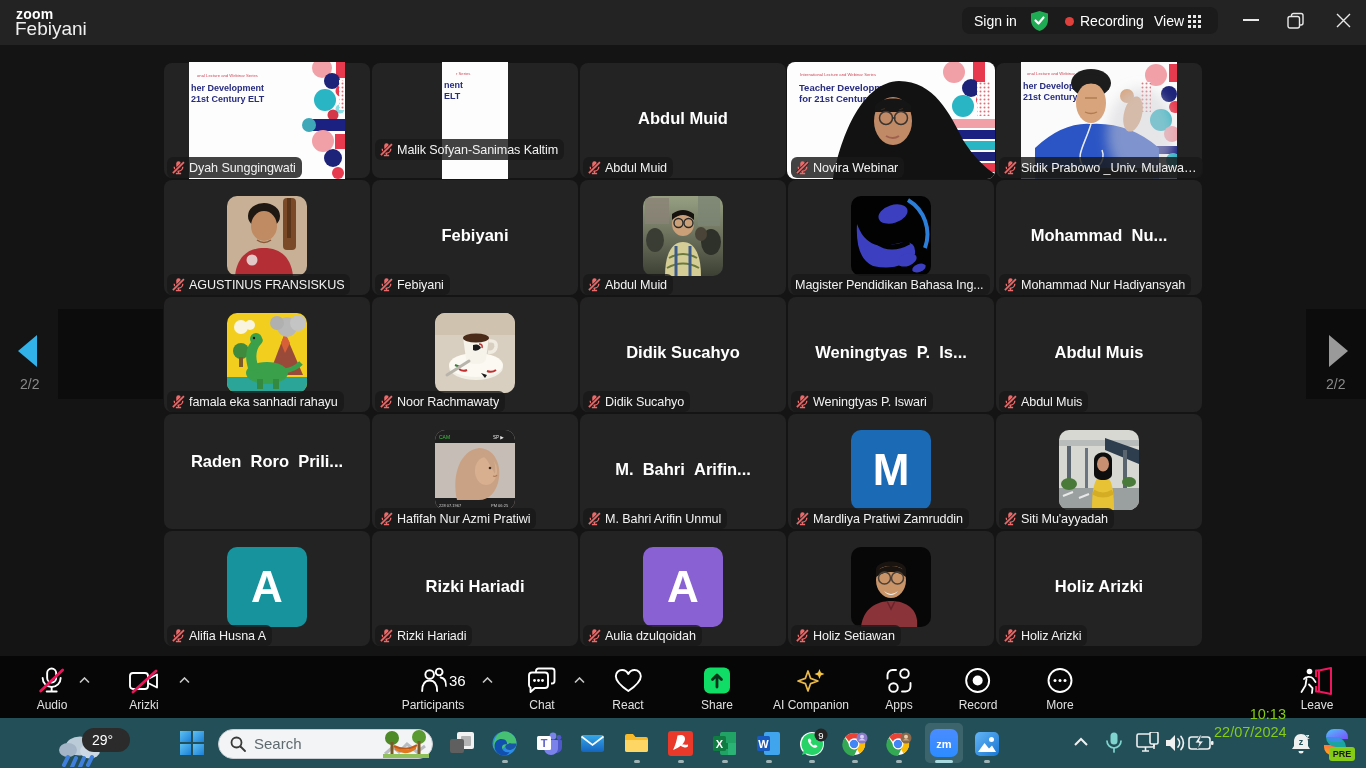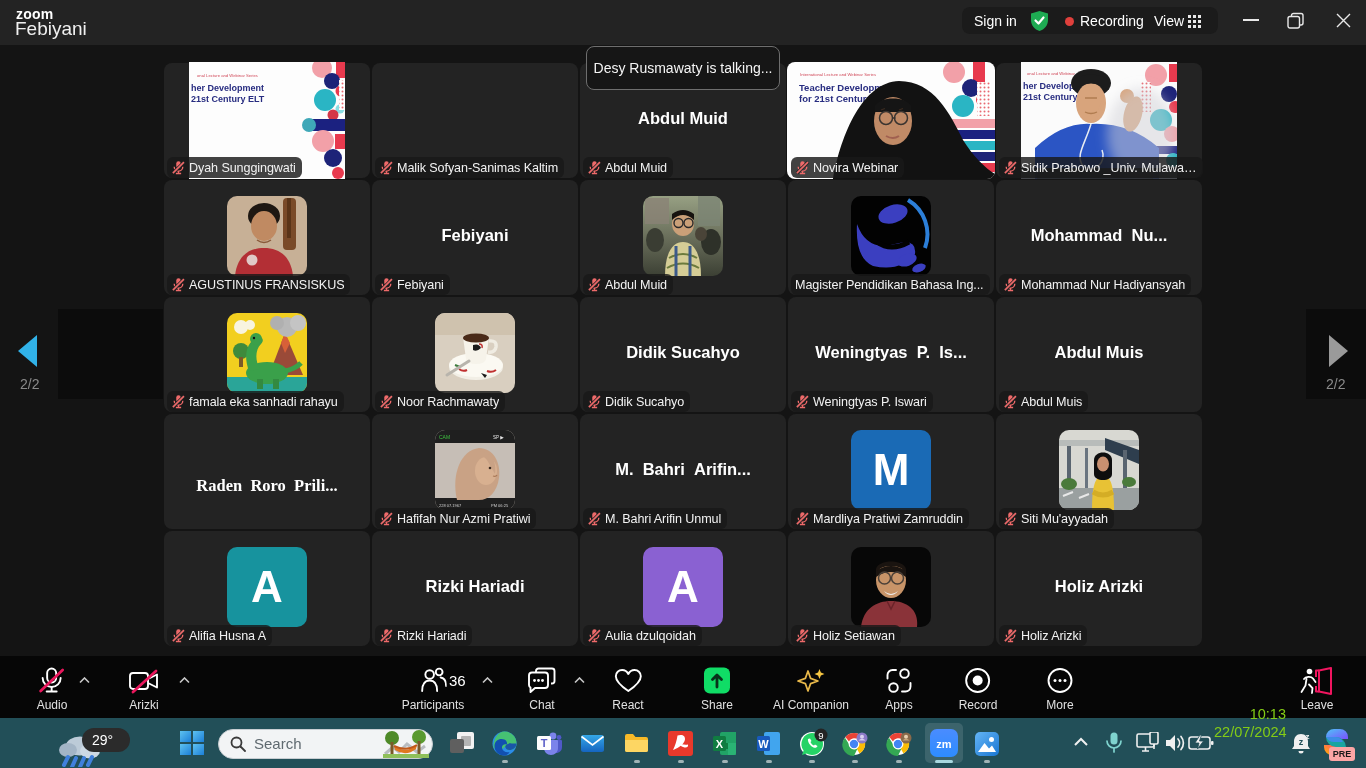--- a/index.html
+++ b/index.html
@@ -122,20 +122,27 @@
         <circle cx="151" cy="47" r="4.5" fill="#8adde2"></circle>
         <circle cx="144" cy="53" r="5.5" fill="#d43848"></circle>
         <rect x="120" y="57" width="36" height="12" fill="#1b2180"></rect>
         <circle cx="120" cy="63" r="7" fill="#3fa8b8"></circle>
         <circle cx="134" cy="79" r="11" fill="#f2a0a8"></circle>
         <rect x="146" y="72" width="10" height="15" fill="#e83a4e"></rect>
         <circle cx="144" cy="96" r="9" fill="#1d2378"></circle>
         <circle cx="149" cy="111" r="6" fill="#e83a4e"></circle>
         <rect x="150" y="18" width="6" height="30" fill="url(#rd)"></rect>
 </svg></div>
+<div class="vid" style="left:442px;top:62px;width:66px;height:117px">
+<svg width="66" height="117" viewBox="0 0 66 117">
+<rect width="66" height="117" fill="#fdfdfd"></rect>
+<text x="14" y="13" font-size="4.2" fill="#d04858">r  Series</text>
+<text x="2" y="26" font-size="9" font-weight="bold" fill="#272c80">nent</text>
+<text x="2" y="37" font-size="9" font-weight="bold" fill="#272c80">ELT</text>
+</svg></div>
 <div class="vid" style="left:787px;top:62px;width:208px;height:117px;border-radius:8px">
 <svg width="208" height="117" viewBox="0 0 208 117">
 <defs>
           <pattern id="rd2" width="4" height="4" patternUnits="userSpaceOnUse">
 <rect width="4" height="4" fill="#fff"></rect>
             <circle cx="1.5" cy="1.5" r="1" fill="#e86a72"></circle>
           </pattern>
         </defs>
 <rect width="208" height="117" fill="#fdfdfd"></rect>
 <text x="13" y="14" font-size="4.2" fill="#d04858">International Lecture and Webinar  Series</text>
@@ -331,38 +338,38 @@
 <path d="M33 44 q7 6 14 0 q-3 4 -7 4 q-4 0 -7 -4" fill="#f0f0f0"></path>
 <path d="M10 80 C12 62 25 54 40 54 C55 54 68 62 66 80 Z" fill="#8a3339"></path>
 <path d="M36 54 L40 62 L44 54" fill="none" stroke="#6a2329" stroke-width="1.5"></path>
 </svg></div>
 <div class="cname" style="left:579px;top:109px;width:208px;">Abdul Muid</div>
 <div class="cname" style="left:371px;top:226px;width:208px;">Febiyani</div>
 <div class="cname" style="left:995px;top:226px;width:208px;">Mohammad&nbsp;&nbsp;Nu...</div>
 <div class="cname" style="left:579px;top:343px;width:208px;">Didik Sucahyo</div>
 <div class="cname" style="left:787px;top:343px;width:208px;">Weningtyas&nbsp;&nbsp;P.&nbsp;&nbsp;Is...</div>
 <div class="cname" style="left:995px;top:343px;width:208px;">Abdul Muis</div>
-<div class="cname" style="left:163px;top:476px;width:208px;font-family:Liberation Serif, serif;">Raden&nbsp;&nbsp;Roro&nbsp;&nbsp;Prili...</div>
+<div class="cname" style="left:163px;top:452px;width:208px;">Raden&nbsp;&nbsp;Roro&nbsp;&nbsp;Prili...</div>
 <div class="cname" style="left:579px;top:460px;width:208px;">M.&nbsp;&nbsp;Bahri&nbsp;&nbsp;Arifin...</div>
 <div class="cname" style="left:371px;top:577px;width:208px;">Rizki Hariadi</div>
 <div class="cname" style="left:995px;top:577px;width:208px;">Holiz Arizki</div>
 <div class="lab" style="left:167px;top:157px;max-width:204px">
       <svg width="15" height="15" viewBox="0 0 16 16" style="flex:0 0 auto">
         <g stroke="#ee6a6a" fill="none" stroke-width="1.4">
           <rect x="5.6" y="1.2" width="4.8" height="7.6" rx="2.4" fill="#ee6a6a" stroke="none"></rect>
           <path d="M3.4 7.2 a4.6 4.6 0 0 0 9.2 0"></path>
           <path d="M8 11.8 V14"></path>
           <path d="M5.2 14.4 H10.8"></path>
         </g>
         <path d="M2 14 L13.8 2.2" stroke="#242424" stroke-width="3.4"></path>
         <path d="M2 14 L13.8 2.2" stroke="#ee6a6a" stroke-width="1.7"></path>
       </svg>
       <span>Dyah Sunggingwati</span>
     </div>
-<div class="lab" style="left:375px;top:157px;max-width:204px">
+<div class="lab" style="left:375px;top:139px;max-width:204px">
       <svg width="15" height="15" viewBox="0 0 16 16" style="flex:0 0 auto">
         <g stroke="#ee6a6a" fill="none" stroke-width="1.4">
           <rect x="5.6" y="1.2" width="4.8" height="7.6" rx="2.4" fill="#ee6a6a" stroke="none"></rect>
           <path d="M3.4 7.2 a4.6 4.6 0 0 0 9.2 0"></path>
           <path d="M8 11.8 V14"></path>
           <path d="M5.2 14.4 H10.8"></path>
         </g>
         <path d="M2 14 L13.8 2.2" stroke="#242424" stroke-width="3.4"></path>
         <path d="M2 14 L13.8 2.2" stroke="#ee6a6a" stroke-width="1.7"></path>
       </svg>
@@ -637,21 +644,20 @@
           <rect x="5.6" y="1.2" width="4.8" height="7.6" rx="2.4" fill="#ee6a6a" stroke="none"></rect>
           <path d="M3.4 7.2 a4.6 4.6 0 0 0 9.2 0"></path>
           <path d="M8 11.8 V14"></path>
           <path d="M5.2 14.4 H10.8"></path>
         </g>
         <path d="M2 14 L13.8 2.2" stroke="#242424" stroke-width="3.4"></path>
         <path d="M2 14 L13.8 2.2" stroke="#ee6a6a" stroke-width="1.7"></path>
       </svg>
       <span>Holiz Arizki</span>
     </div>
-<div class="tooltip">Desy Rusmawaty is talking...</div>
 <div class="toolbar"></div>
 <div class="tool" style="left:52px">
       <svg width="30" height="28" viewBox="0 0 30 28">
 <g stroke="#fff" stroke-width="1.9" fill="none" stroke-linecap="round">
 <rect x="10.5" y="1.5" width="9" height="14" rx="4.5"></rect>
 <path d="M6 11 a9 9 0 0 0 18 0"></path>
 <path d="M15 20 V24"></path>
           <path d="M10 24.5 H20"></path>
         </g>
 <path d="M4 24 L26 3" stroke="#e8175c" stroke-width="2.8" stroke-linecap="round"></path>
@@ -965,13 +971,13 @@
 <linearGradient id="cp2" x1="0" y1="1" x2="1" y2="0">
           <stop offset="0" stop-color="#ffb300"></stop>
           <stop offset="1" stop-color="#ff4081"></stop>
         </linearGradient>
 </defs>
 <path d="M4 9 a8 8 0 0 1 8-8 h6 a8 8 0 0 1 8 8 v2 h-12 a10 10 0 0 1 -10 -2 Z" fill="url(#cp1)"></path>
 <path d="M24 19 a8 8 0 0 1 -8 8 h-6 a8 8 0 0 1 -8 -8 v-2 h12 a10 10 0 0 1 10 2 Z" fill="url(#cp2)"></path>
 <path d="M4 9 h10 a10 10 0 0 1 10 10 h-10 a10 10 0 0 1 -10 -10 Z" fill="#1aa5a0"></path>
 <path d="M4 9 h9 a9 9 0 0 1 8 5 h-9 a9 9 0 0 1 -8 -5 Z" fill="#3d8de8"></path>
 </svg>
-<div style="position:absolute;left:1329px;top:747px;width:26px;height:14px;background:#fca5a5;border-radius:3px;color:#1a1a1a;font-size:9px;font-weight:bold;text-align:center;line-height:14px">PRE</div>
+<div style="position:absolute;left:1329px;top:747px;width:26px;height:14px;background:#84cc16;border-radius:3px;color:#1a1a1a;font-size:9px;font-weight:bold;text-align:center;line-height:14px">PRE</div>
 </div>
 </body></html>

